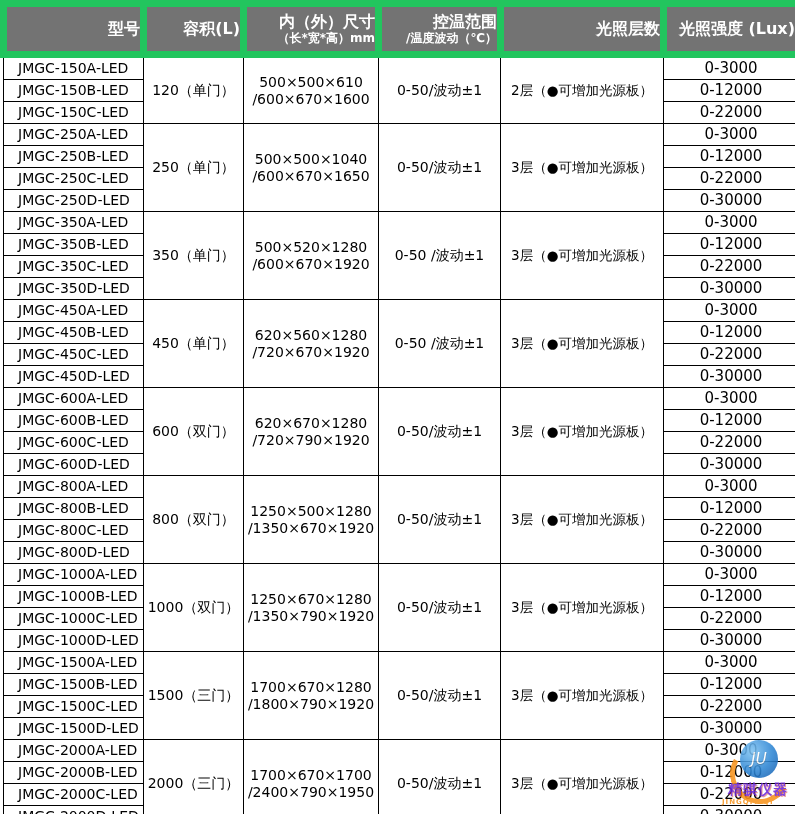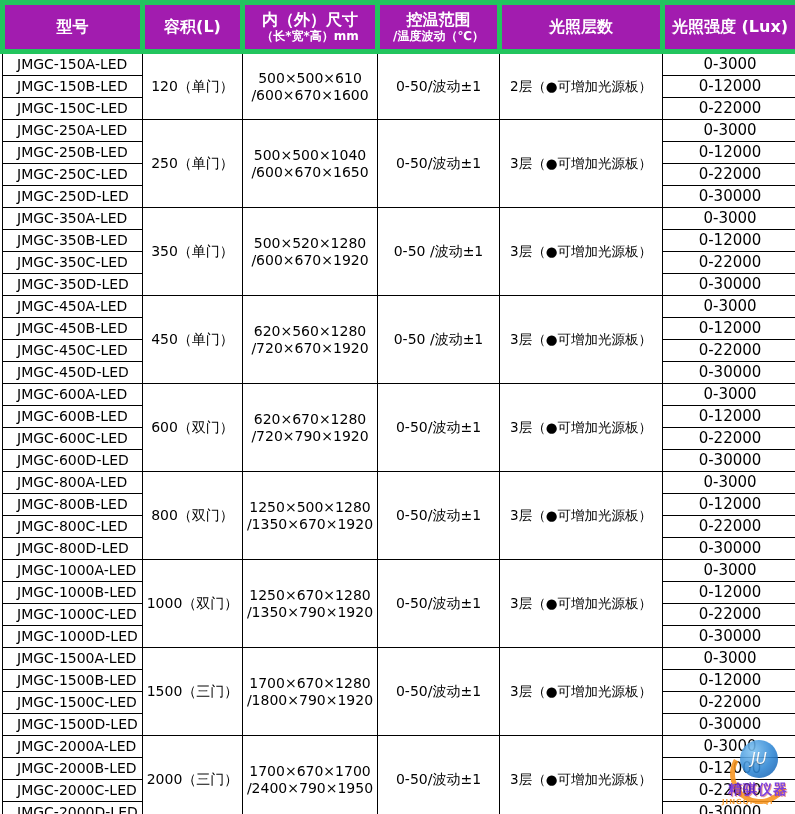--- a/index.html
+++ b/index.html
@@ -8,23 +8,23 @@
     font-family:"DejaVu Sans","Liberation Sans",sans-serif;
     color:#000;
   }
   table.spec {
     border-collapse:collapse; table-layout:fixed;
     width:795px; height:814px;
     border:1px solid #000;
     border-bottom:3px solid #000;
   }
   thead th {
-    background:#a21caf; color:#ffffff; font-weight:bold;
-    border:5px solid #22c55e; padding:0; height:44px;
-    font-size:16px; line-height:1.2; text-align:center;
+    background:#737373; color:#ffffff; font-weight:bold;
+    border:7px solid #22c55e; padding:0; height:44px;
+    font-size:16px; line-height:1.2; text-align:right;
     vertical-align:middle;
   }
   thead th .h2line { font-size:12px; }
   tbody td {
     border:1px solid #000; padding:0 2px;
     text-align:center; vertical-align:middle;
     font-size:14px; line-height:1.15; white-space:nowrap;
     height:21px;
   }
   td.model { text-align:left; padding-left:14px; font-size:14px; }

